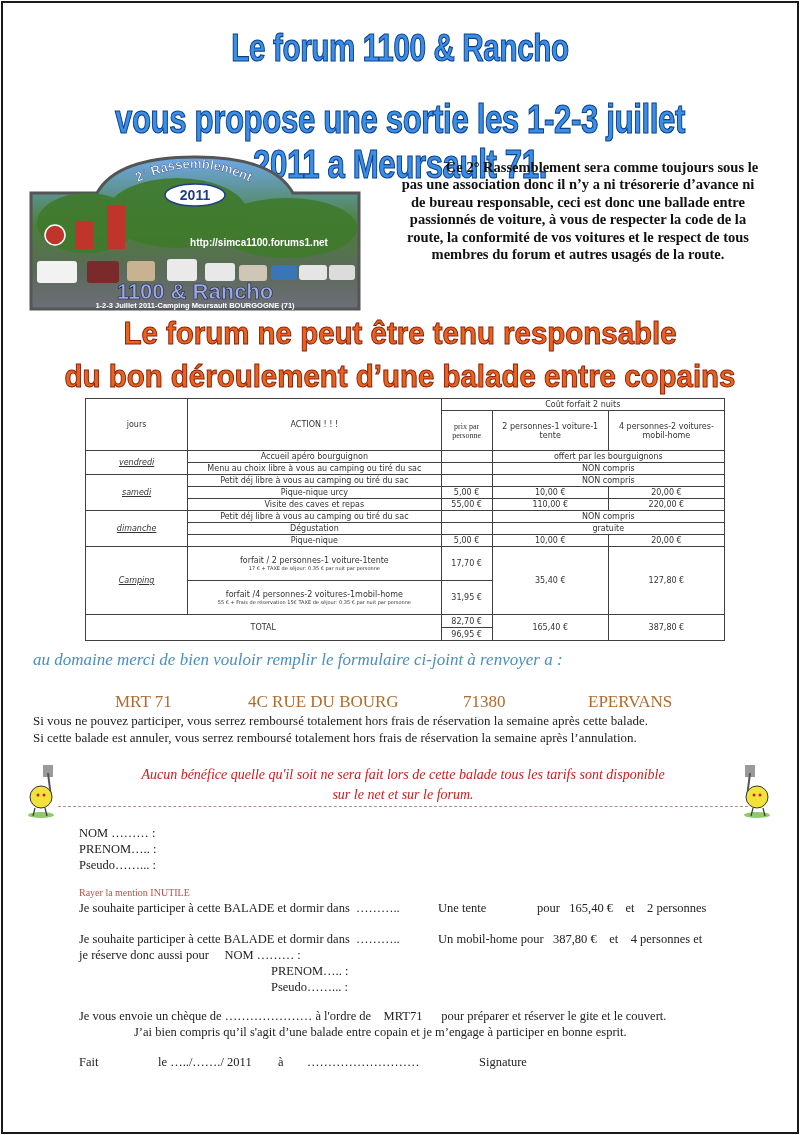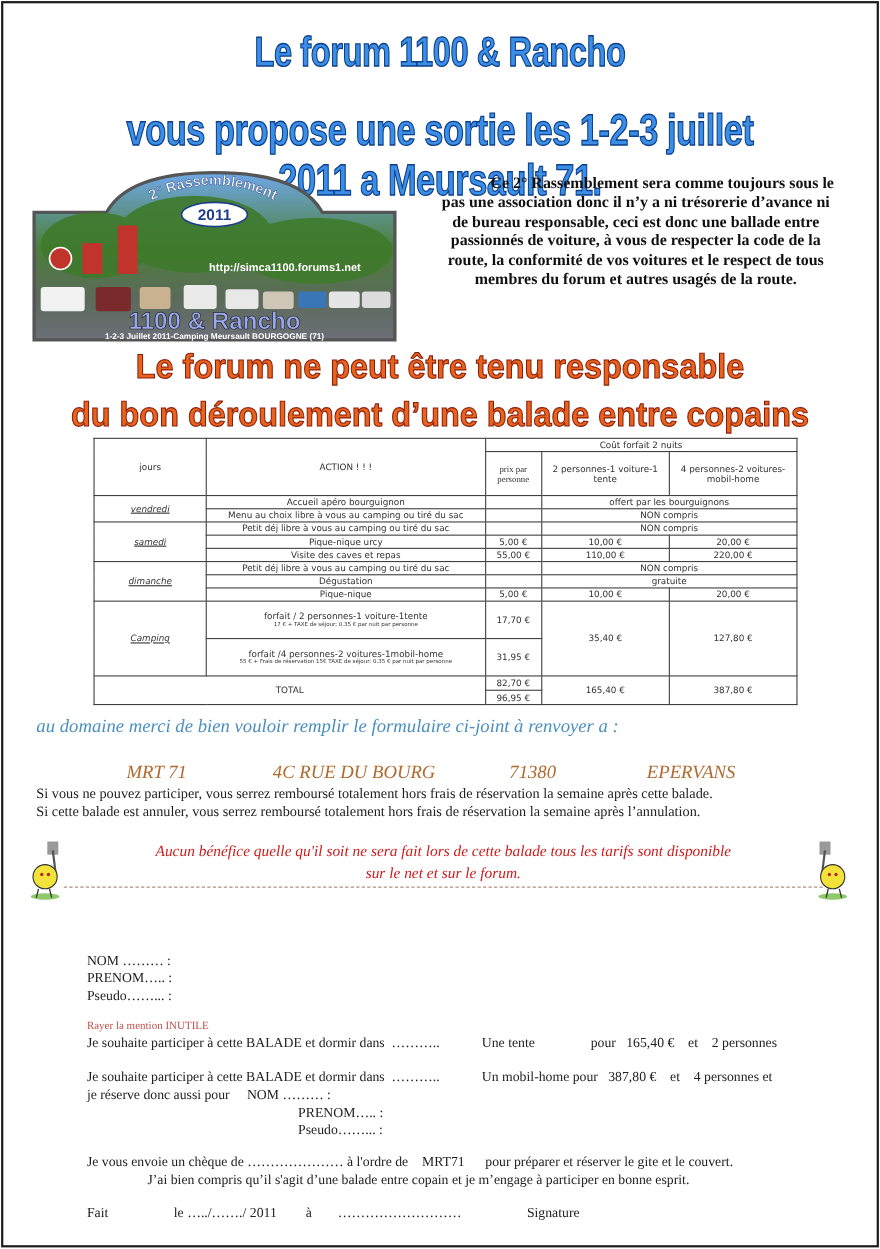--- a/index.html
+++ b/index.html
@@ -26,29 +26,29 @@
   table.prices td { border:1px solid #404040; text-align:center; padding:0; height:11px; }
   table.prices td.day { font-style:italic; text-decoration:underline; width:101px; }
   table.prices td.act { width:252px; }
   table.prices td.pp { width:50px;font-family:Liberation Serif, serif; }
   table.prices td.c2 { width:115px; }
   .small { font-size:5px; display:block; }
   .campline { font-size:8px; }
   .thick-top td { border-top:1.6px solid #222; }
 
   .info { position:absolute; left:30px; top:647px; width:760px; font-family:"Liberation Serif", serif; font-style:italic; font-size:17px; line-height:20px; color:#4a8fc0; }
-  .address { position:absolute; top:689px; font-family:"Liberation Serif", serif; font-style:italic; font-size:17px; color:#b06a2e; }
+  .address { position:absolute; top:689px; font-family:"Liberation Serif", serif; font-size:17px; color:#b06a2e; }
   .refund { position:absolute; left:30px; width:760px; font-size:13px; color:#222; }
 
   .notice { position:absolute; left:75px; width:650px; text-align:center; font-style:italic; font-size:14px; line-height:20px; color:#cc1b1b; top:762px; }
   .dash-line { position:absolute; left:55px; top:803px; width:690px; border-top:1.5px dashed #b09080; }
   .mascot { position:absolute; top:758px; width:42px; height:58px; }
 
   .form { font-family:"Liberation Serif", serif; font-size:12.5px; color:#222; }
-  .f { position:absolute; white-space:pre;margin-top:40px; }
+  .f { position:absolute; white-space:pre; }
   .rayer { color:#c0504d; font-size:10px; }
 </style>
 </head>
 <body>
 
 <div class="page">
 
   <div class="title1">Le forum 1100 &amp; Rancho</div>
   <div class="title2">vous propose une sortie les 1-2-3 juillet 2011 a Meursault 71.</div>
 

